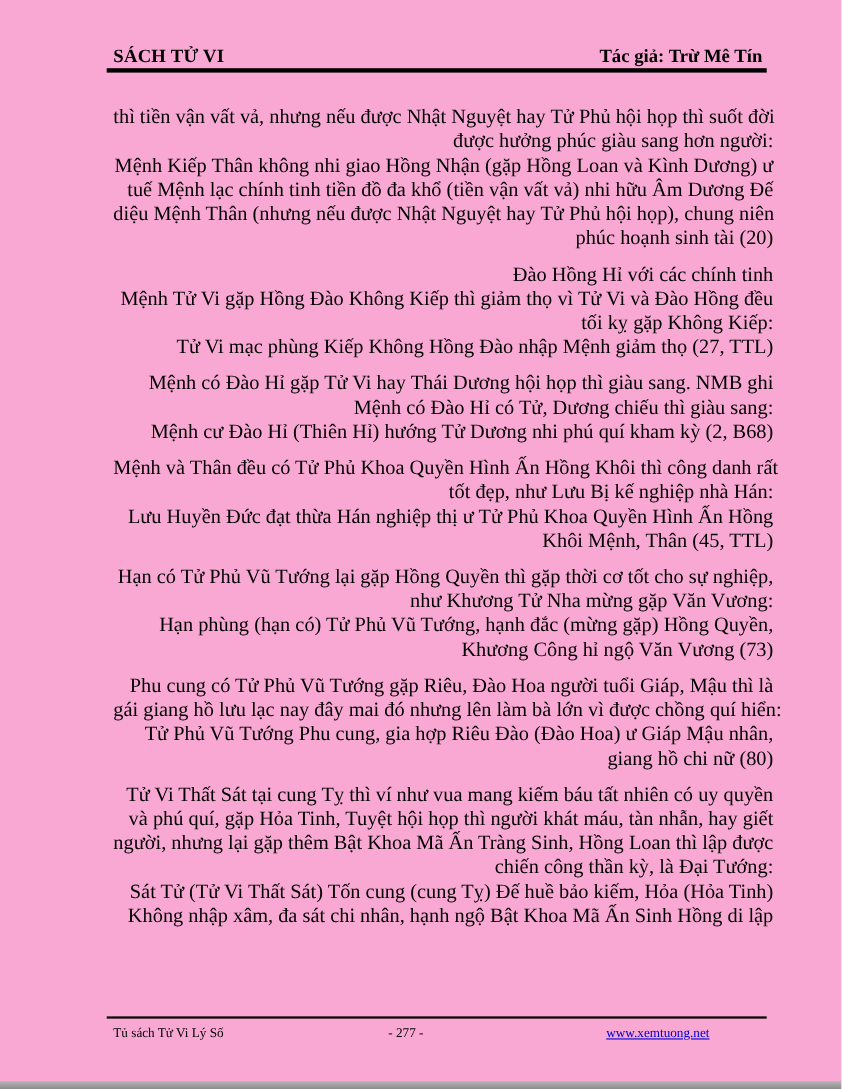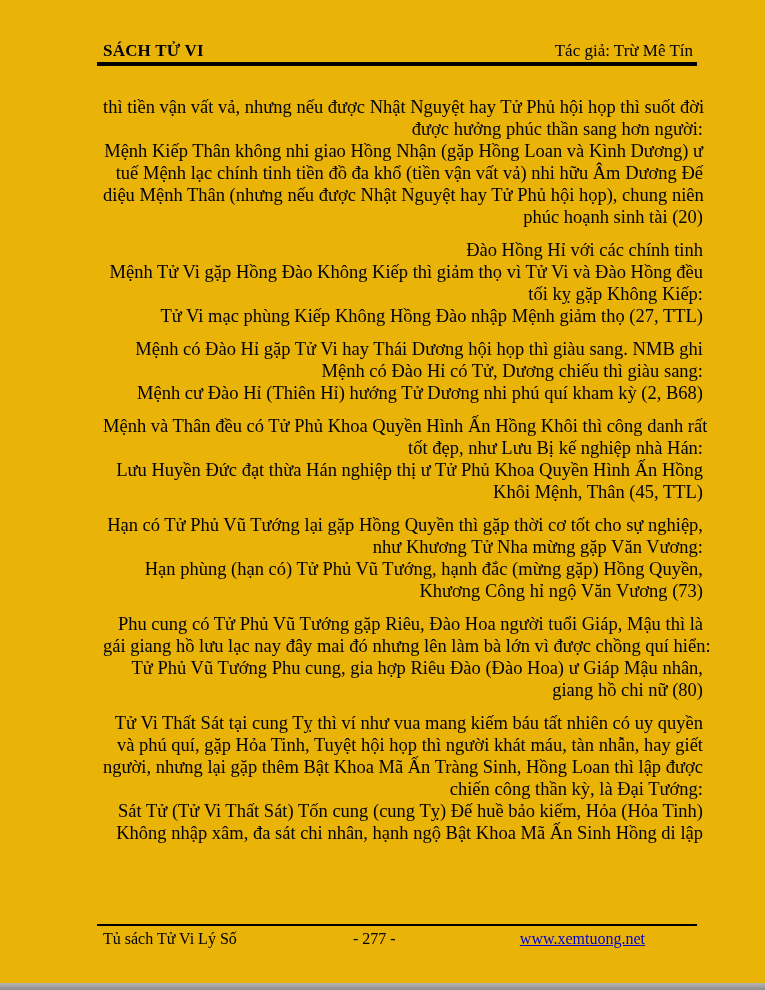--- a/index.html
+++ b/index.html
@@ -4,39 +4,39 @@
 <style>
   html, body {
     margin: 0;
     padding: 0;
     background: #ffffff;
   }
   .page {
     position: relative;
     width: 765px;
     height: 990px;
-    background: #eab308;
+    background: #f9a8d4;
     font-family: "Liberation Serif", "DejaVu Serif", serif;
     color: #000000;
     overflow: hidden;
   }
   
   .header {
     position: absolute;
     left: 103px;
     top: 41px;
     width: 590px;
     display: flex;
     justify-content: space-between;
     align-items: baseline;
     font-size: 17px;
     line-height: 20px;
   }
   .header .book-title { font-weight: bold; letter-spacing: 0.2px; }
-  .header .author { font-weight: normal; margin-left: 39px; }
+  .header .author { font-weight: bold; margin-left: 39px; }
   .header-rule {
     position: absolute;
     left: 97px;
     top: 62px;
     width: 600px;
     height: 4px;
     background: #000000;
   }
   
   .body-text {
@@ -58,21 +58,21 @@
     width: 600px;
     height: 2px;
     background: #000000;
   }
   .footer {
     position: absolute;
     left: 103px;
     top: 929px;
     width: 592px;
     height: 22px;
-    font-size: 16px;
+    font-size: 12px;
     line-height: 20px;
   }
   .footer .f-left { position: absolute; left: 0; top: 0; }
   .footer .f-center { position: absolute; left: 250px; top: 0; }
   .footer .f-link {
     position: absolute;
     right: 50px;
     top: 0;
     color: #0000cc;
     text-decoration: underline;
@@ -95,21 +95,21 @@
 
   <div class="header">
     <span class="book-title">SÁCH TỬ VI</span>
     <span class="author">Tác giả: Trừ Mê Tín</span>
   </div>
   <div class="header-rule"></div>
 
   <div class="body-text">
       <div class="para">
         <div class="line">thì tiền vận vất vả, nhưng nếu được Nhật Nguyệt hay Tử Phủ hội họp thì suốt đời</div>
-        <div class="line">được hưởng phúc thần sang hơn người:</div>
+        <div class="line">được hưởng phúc giàu sang hơn người:</div>
         <div class="line">Mệnh Kiếp Thân không nhi giao Hồng Nhận (gặp Hồng Loan và Kình Dương) ư</div>
         <div class="line">tuế Mệnh lạc chính tinh tiền đồ đa khổ (tiền vận vất vả) nhi hữu Âm Dương Đế</div>
         <div class="line">diệu Mệnh Thân (nhưng nếu được Nhật Nguyệt hay Tử Phủ hội họp), chung niên</div>
         <div class="line">phúc hoạnh sinh tài (20)</div>
       </div>
       <div class="para">
         <div class="line">Đào Hồng Hỉ với các chính tinh</div>
         <div class="line">Mệnh Tử Vi gặp Hồng Đào Không Kiếp thì giảm thọ vì Tử Vi và Đào Hồng đều</div>
         <div class="line">tối kỵ gặp Không Kiếp:</div>
         <div class="line">Tử Vi mạc phùng Kiếp Không Hồng Đào nhập Mệnh giảm thọ (27, TTL)</div>

